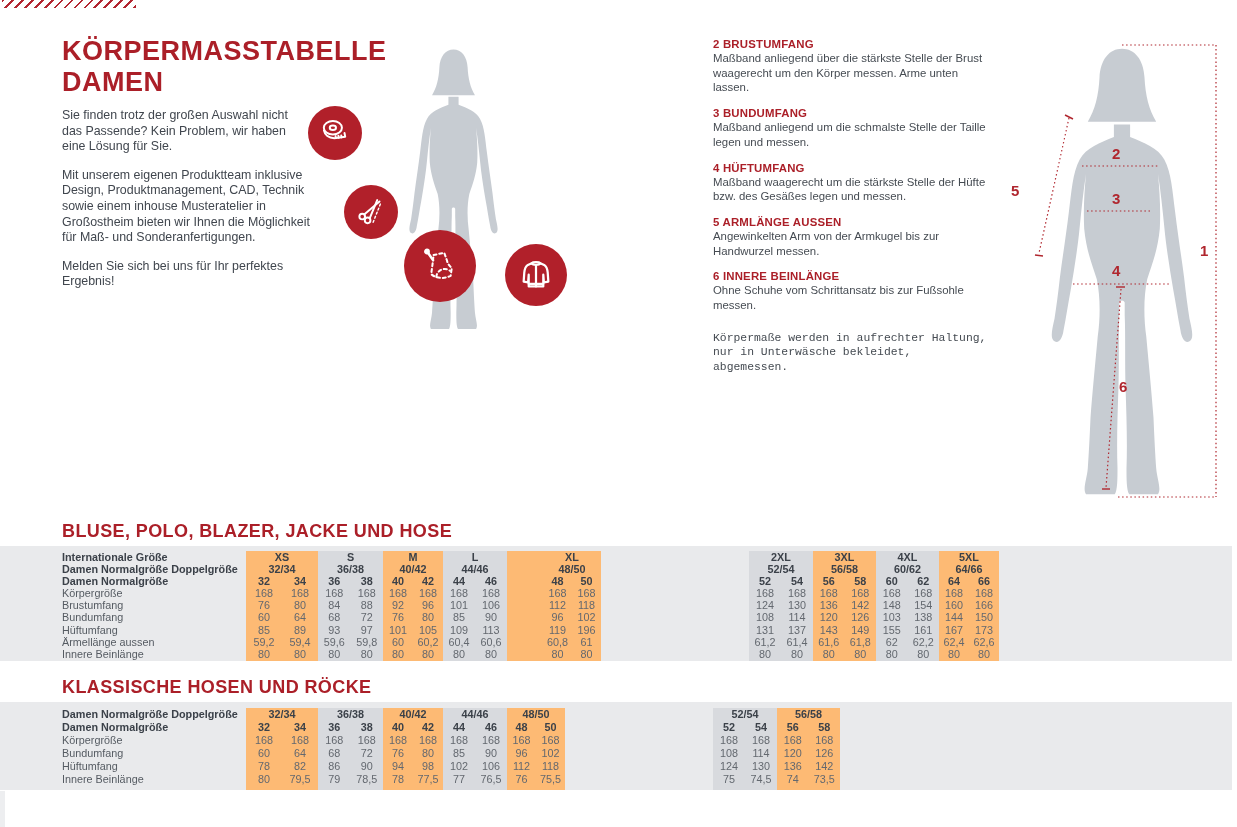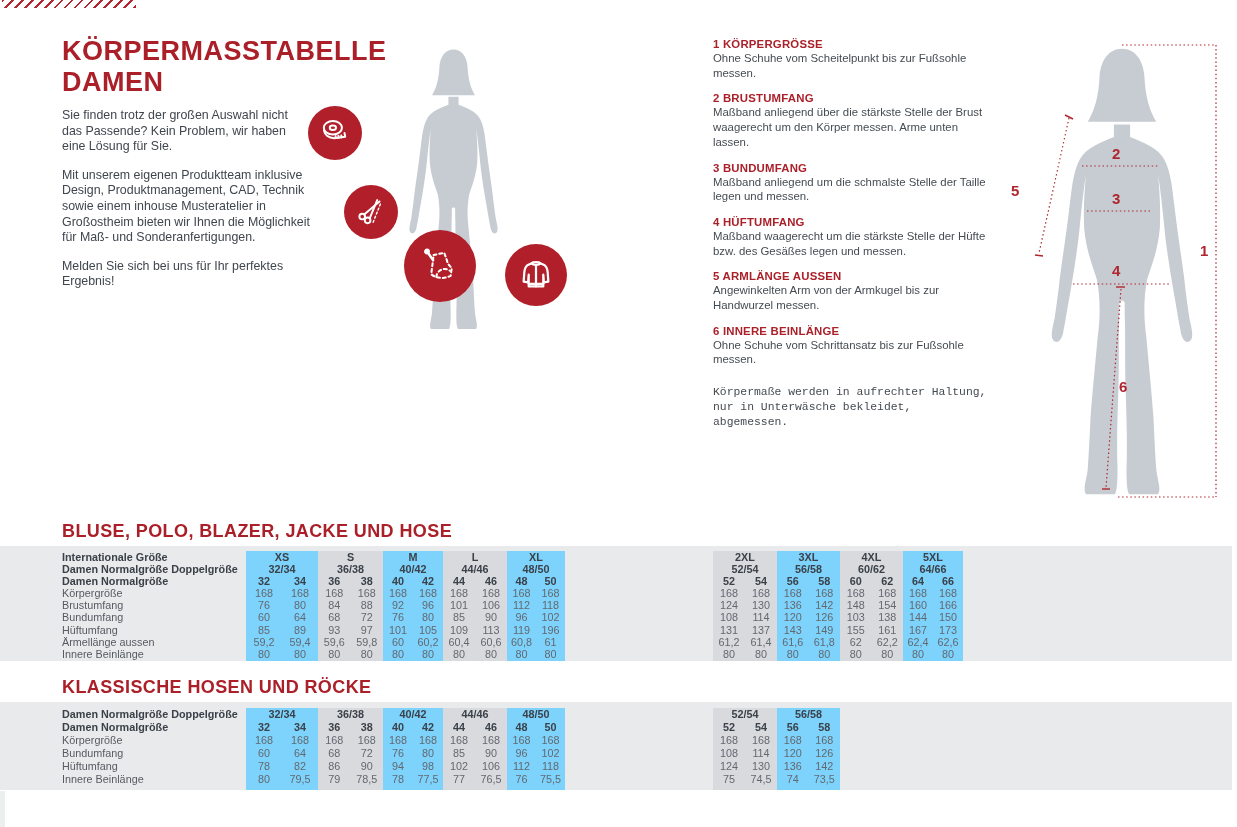--- a/index.html
+++ b/index.html
@@ -52,21 +52,21 @@
 
   
   .tbl-title{position:absolute;left:62px;font-size:18px;font-weight:bold;color:var(--red);
     letter-spacing:.4px;}
   .tbl{position:absolute;left:0;width:1232px;display:flex;align-items:stretch;
     background:var(--band);padding-left:62px;box-sizing:border-box;}
   .tbl .cellrow{height:var(--rh);line-height:var(--rh);font-size:10.8px;white-space:nowrap;}
   .tbl-labels{flex:0 0 184px;}
   .tbl-labels .cellrow{color:var(--lbl);}
   .tbl-group{flex:0 0 auto;}
-  .tbl-group.white{background:#7dd3fc;}
+  .tbl-group.white{background:#fdba74;}
   .tbl-group.shaded{background:var(--shade);}
   .tbl-group .cellrow{text-align:center;}
   .pair{display:flex;}
   .pair .cellrow{flex:1 1 50%;}
   .tbl .b{font-weight:bold;color:var(--hdr);}
   .tbl .v{color:var(--val);}
   .tbl-spacer,.tbl-fill{flex:0 0 auto;}
   .tbl-fill{flex:1 1 auto;}
   #table1{top:546px;height:115px;padding-top:5px;--rh:12.1px;}
   #table2{top:702px;height:88px;padding-top:6px;--rh:13px;}
@@ -138,24 +138,20 @@
       <path d="M9.3,4.6 L6.5,5.9 C5.2,6.8 4.8,8.5 4.6,10.5 L4.2,16.2 L7,16.6 L7.4,11.8 L7.4,19.2
                L16.6,19.2 L16.6,11.8 L17,16.6 L19.8,16.2 L19.4,10.5 C19.2,8.5 18.8,6.8 17.5,5.9
                L14.7,4.6 C13.9,6 10.1,6 9.3,4.6 Z"></path>
       <path d="M12,6 L12,19.2 M7.4,17.6 L16.6,17.6"></path>
       <path d="M9.3,4.6 C10,3.7 14,3.7 14.7,4.6"></path>
     </svg>
   </div>
 
   <div class="instr">
     <div class="item">
-      <h3>1 KÖRPERGRÖSSE</h3>
-      <p>Ohne Schuhe vom Scheitelpunkt bis zur Fußsohle messen.</p>
-    </div>
-    <div class="item">
       <h3>2 BRUSTUMFANG</h3>
       <p>Maßband anliegend über die stärkste Stelle der Brust waagerecht um den Körper messen. Arme unten lassen.</p>
     </div>
     <div class="item">
       <h3>3 BUNDUMFANG</h3>
       <p>Maßband anliegend um die schmalste Stelle der Taille legen und messen.</p>
     </div>
     <div class="item">
       <h3>4 HÜFTUMFANG</h3>
       <p>Maßband waagerecht um die stärkste Stelle der Hüfte bzw. des Gesäßes legen und messen.</p>
@@ -350,21 +346,21 @@
         </div>
         <div class="pair">
           <div class="cellrow v">60,4</div>
           <div class="cellrow v">60,6</div>
         </div>
         <div class="pair">
           <div class="cellrow v">80</div>
           <div class="cellrow v">80</div>
         </div>
       </div>
-      <div class="tbl-group white" style="flex-basis: 58px;">
+      <div class="tbl-group white" style="flex-basis: 58px; padding-left: 36px;">
         <div class="cellrow b">XL</div>
         <div class="cellrow b">48/50</div>
         <div class="pair">
           <div class="cellrow b">48</div>
           <div class="cellrow b">50</div>
         </div>
         <div class="pair">
           <div class="cellrow v">168</div>
           <div class="cellrow v">168</div>
         </div>

